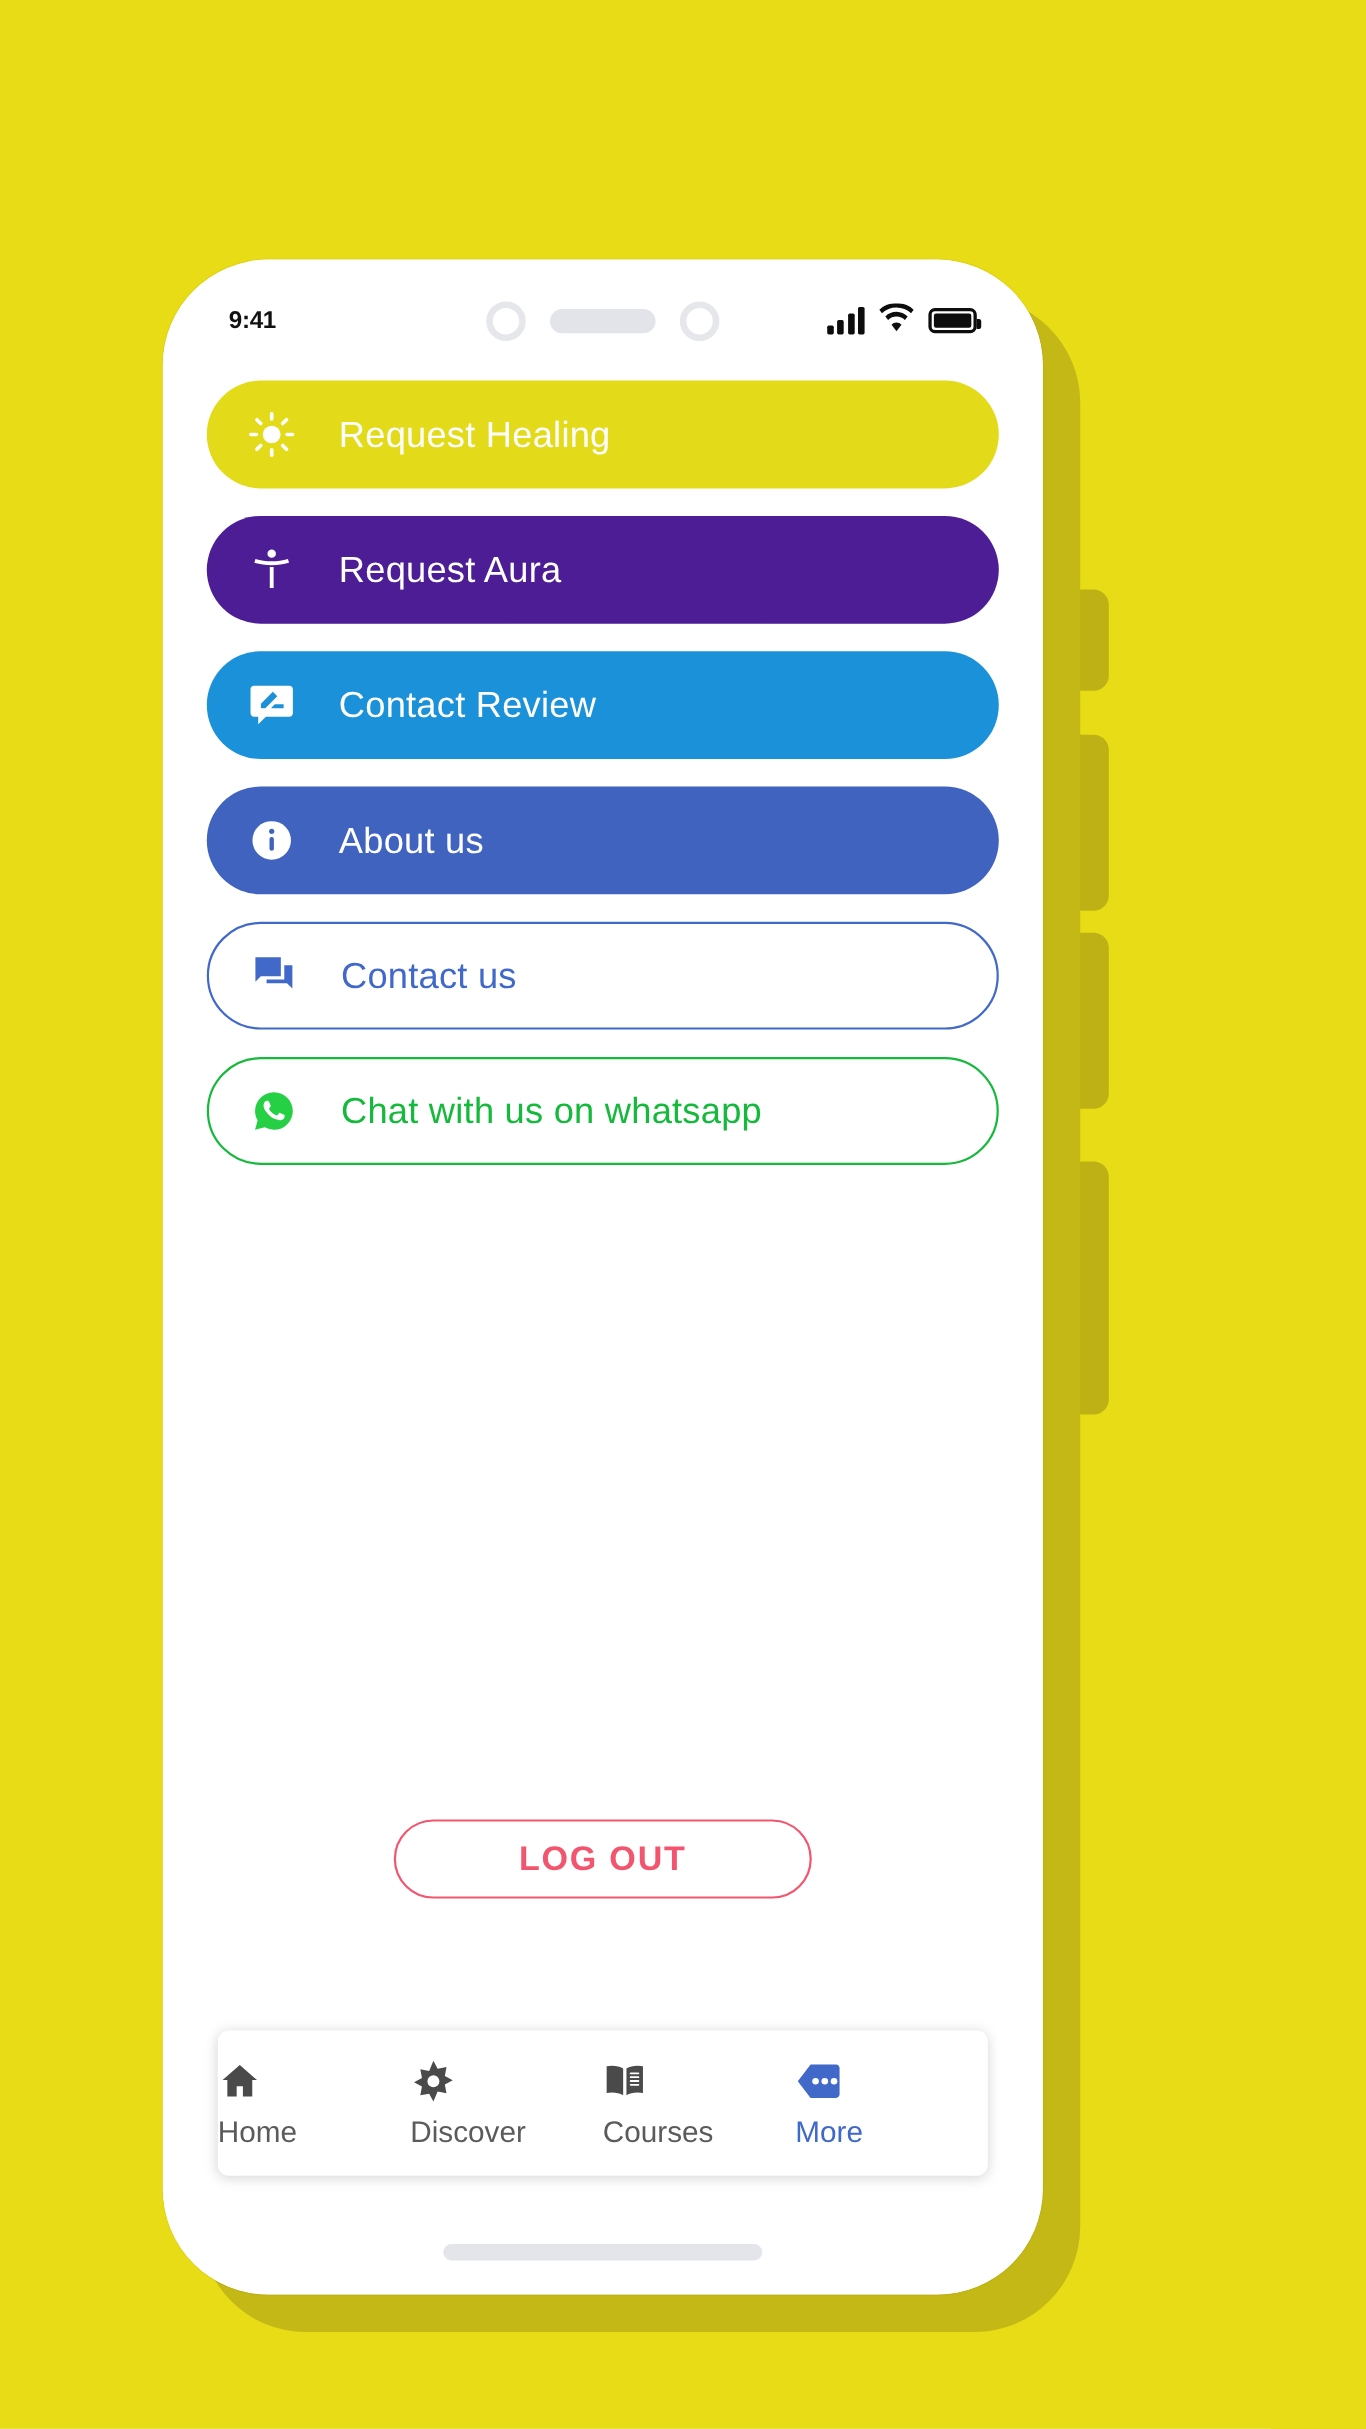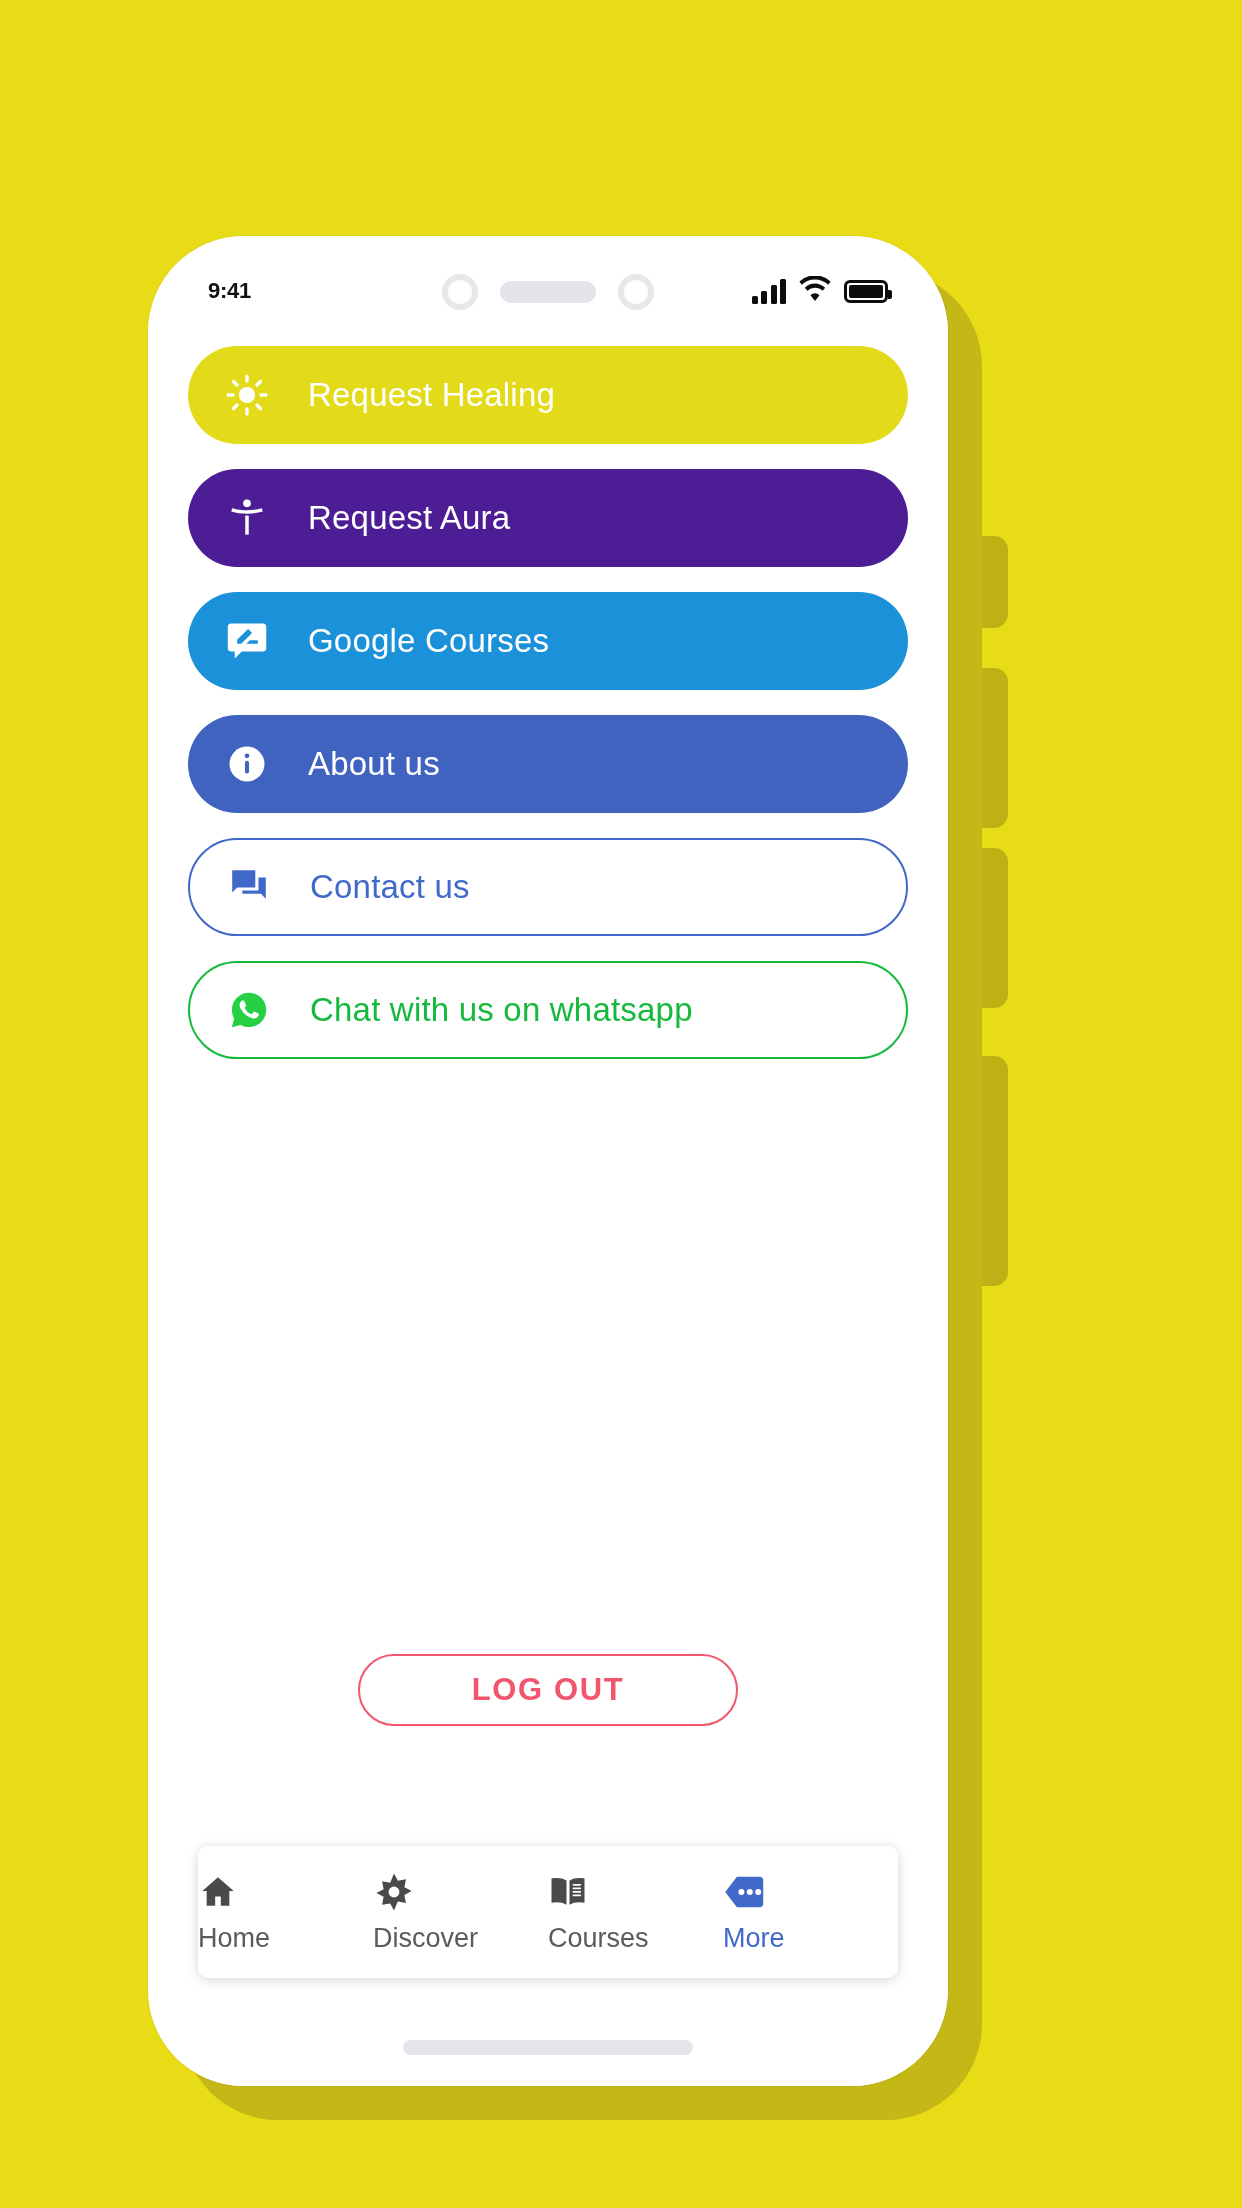--- a/index.html
+++ b/index.html
@@ -300,21 +300,21 @@
           <span class="lbl">Request Aura</span>
         </button>
 
 
         <button class="menu-btn filled" style="background:#1A91D8">
           <span class="ico">
             <svg width="42" height="42" viewBox="0 0 24 24">
               <path d="M21.2 2H2.8C1.8 2 1 2.8 1 3.8v12.4c0 1 .8 1.8 1.8 1.8H5v4l4-4h12.2c1 0 1.8-.8 1.8-1.8V3.8c0-1-.8-1.8-1.8-1.8zM6.4 13.6v-2.3l6.2-6.2 2.3 2.3-6.2 6.2H6.4zm11.8 0h-6.6l2-2h4.6v2z"></path>
             </svg>
           </span>
-          <span class="lbl">Google Courses</span>
+          <span class="lbl">Contact Review</span>
         </button>
 
         <button class="menu-btn filled" style="background:#4163C0">
           <span class="ico">
             <svg width="42" height="42" viewBox="0 0 24 24">
               <circle cx="12" cy="12" r="10" fill="#fff"></circle>
               <rect x="10.85" y="10.2" width="2.3" height="7.2" rx="1.1" fill="#4163C0"></rect>
               <circle cx="12" cy="7.3" r="1.35" fill="#4163C0"></circle>
             </svg>
           </span>

